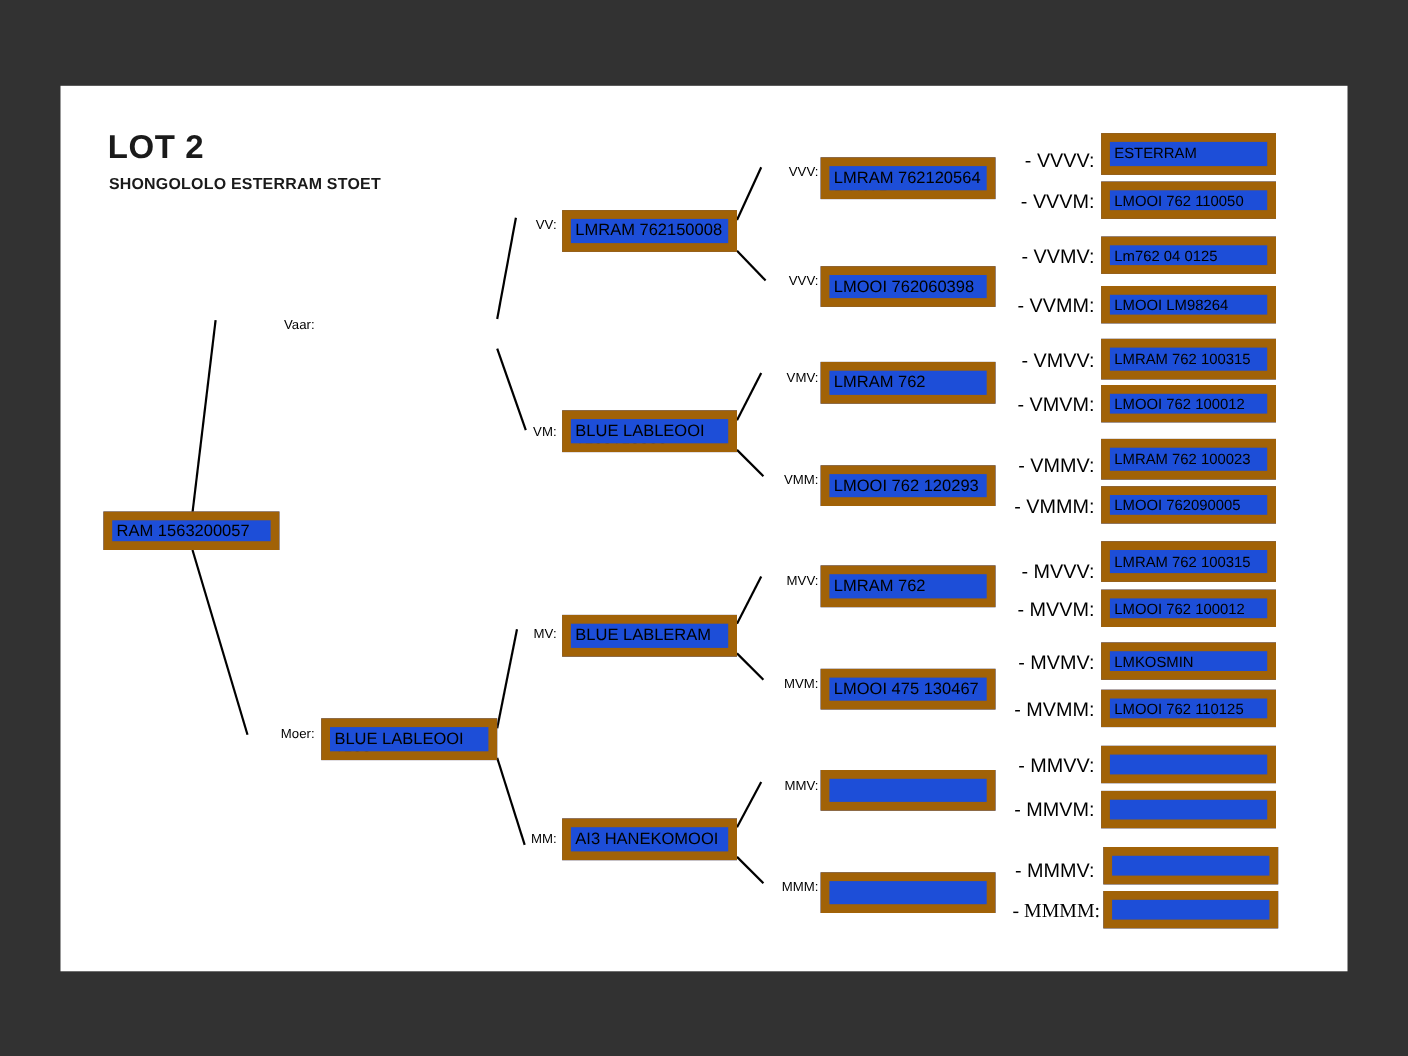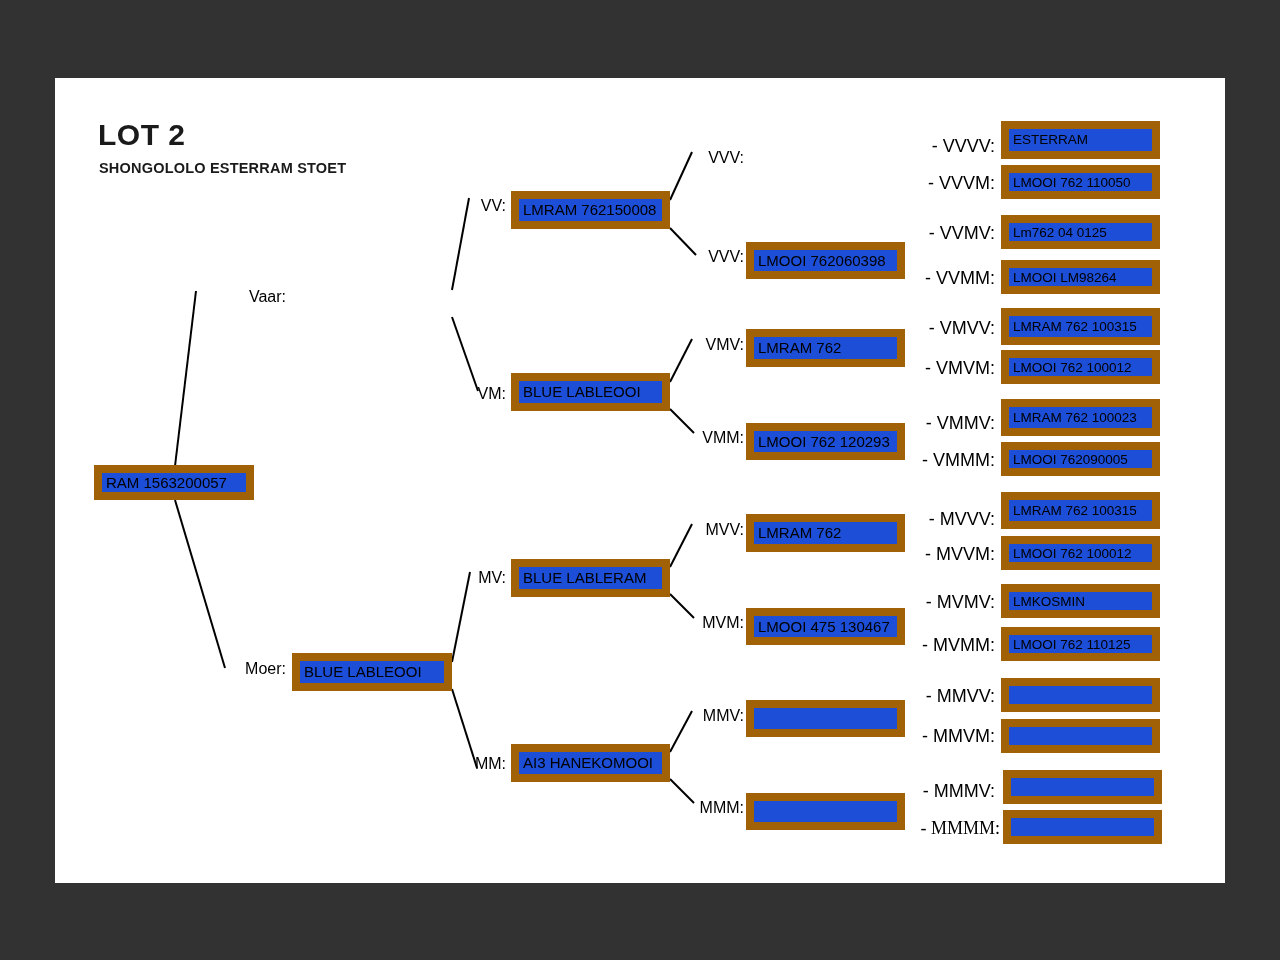--- a/index.html
+++ b/index.html
@@ -69,21 +69,21 @@
   .node.small {
     font-size: 13.5px;
     line-height: 17px;
   }
   .node.vcenter {
     display: flex;
     align-items: center;
   }
   .tag {
     position: absolute;
-    font-size: 16px;
+    font-size: 12px;
     color: #000000;
     white-space: nowrap;
     text-align: right;
   }
   .tag.gen4 {
     font-size: 18px;
   }
 </style>
 </head>
 <body>
@@ -137,20 +137,22 @@
 
   <div class="tag" style="left:452px; top:569px; width:54px;">MV:</div>
   <div class="node" style="left:511px; top:559px; width:159px; height:38px;">BLUE LABLERAM
 1590150016</div>
 
   <div class="tag" style="left:452px; top:755px; width:54px;">MM:</div>
   <div class="node" style="left:511px; top:744px; width:159px; height:38px;">AI3 HANEKOMOOI
 1434140340</div>
 
   <div class="tag" style="left:684px; top:149px; width:60px;">VVV:</div>
+  <div class="node" style="left:746px; top:143px; width:159px; height:38px;">LMRAM 762120564
+DAKAR</div>
 
   <div class="tag" style="left:684px; top:248px; width:60px;">VVV:</div>
   <div class="node vcenter" style="left:746px; top:242px; width:159px; height:37px;">LMOOI 762060398</div>
 
   <div class="tag" style="left:684px; top:336px; width:60px;">VMV:</div>
   <div class="node" style="left:746px; top:329px; width:159px; height:38px;">LMRAM 762 120290
 POTGOUD</div>
 
   <div class="tag" style="left:676px; top:429px; width:68px;">VMM:</div>
   <div class="node vcenter" style="left:746px; top:423px; width:159px; height:37px;">LMOOI 762 120293</div>

